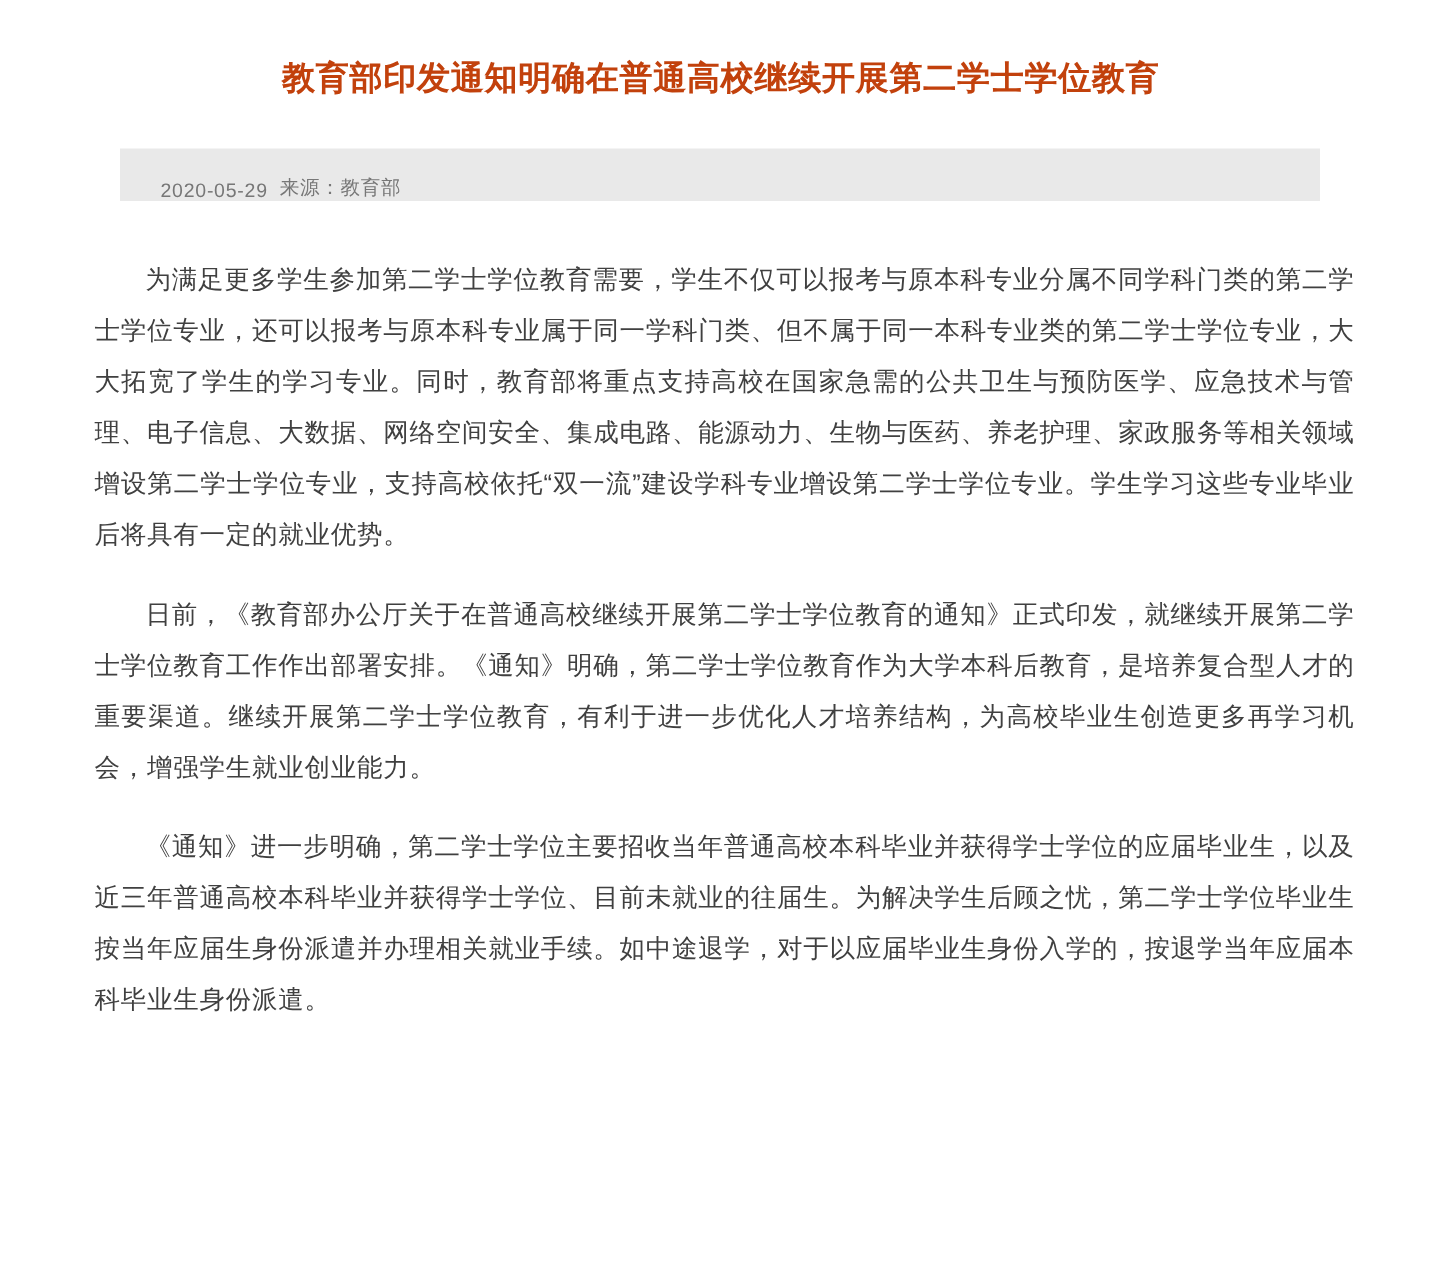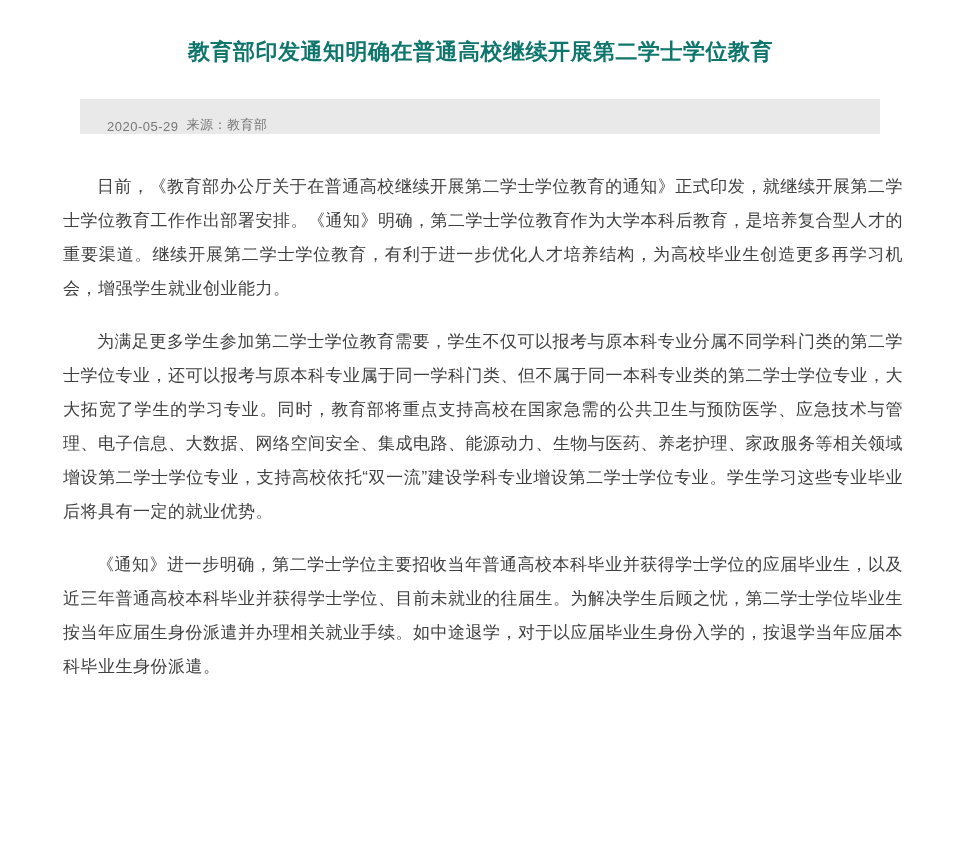--- a/index.html
+++ b/index.html
@@ -17,21 +17,21 @@
     background: #ffffff;
     box-sizing: border-box;
   }
   .article-title {
     margin: 0;
     padding-top: 38px;
     text-align: center;
     font-size: 22px;
     line-height: 28px;
     font-weight: bold;
-    color: #0f766e;
+    color: #c2410c;
     letter-spacing: 0.5px;
   }
   .meta-bar {
     margin: 33px 81px 0 80px;
     height: 35px;
     background: #e9e9e9;
     display: flex;
     align-items: flex-end;
     padding-left: 27px;
     box-sizing: border-box;
@@ -66,18 +66,18 @@
 <div class="page">
 
   <h1 class="article-title">教育部印发通知明确在普通高校继续开展第二学士学位教育</h1>
 
   <div class="meta-bar">
     <span class="meta-date">2020-05-29</span>
     <span class="meta-source">来源：教育部</span>
   </div>
 
   <div class="article-body">
+    <p>为满足更多学生参加第二学士学位教育需要，学生不仅可以报考与原本科专业分属不同学科门类的第二学士学位专业，还可以报考与原本科专业属于同一学科门类、但不属于同一本科专业类的第二学士学位专业，大大拓宽了学生的学习专业。同时，教育部将重点支持高校在国家急需的公共卫生与预防医学、应急技术与管理、电子信息、大数据、网络空间安全、集成电路、能源动力、生物与医药、养老护理、家政服务等相关领域增设第二学士学位专业，支持高校依托“双一流”建设学科专业增设第二学士学位专业。学生学习这些专业毕业后将具有一定的就业优势。</p>
     <p>日前，《教育部办公厅关于在普通高校继续开展第二学士学位教育的通知》正式印发，就继续开展第二学士学位教育工作作出部署安排。《通知》明确，第二学士学位教育作为大学本科后教育，是培养复合型人才的重要渠道。继续开展第二学士学位教育，有利于进一步优化人才培养结构，为高校毕业生创造更多再学习机会，增强学生就业创业能力。</p>
-    <p>为满足更多学生参加第二学士学位教育需要，学生不仅可以报考与原本科专业分属不同学科门类的第二学士学位专业，还可以报考与原本科专业属于同一学科门类、但不属于同一本科专业类的第二学士学位专业，大大拓宽了学生的学习专业。同时，教育部将重点支持高校在国家急需的公共卫生与预防医学、应急技术与管理、电子信息、大数据、网络空间安全、集成电路、能源动力、生物与医药、养老护理、家政服务等相关领域增设第二学士学位专业，支持高校依托“双一流”建设学科专业增设第二学士学位专业。学生学习这些专业毕业后将具有一定的就业优势。</p>
     <p>《通知》进一步明确，第二学士学位主要招收当年普通高校本科毕业并获得学士学位的应届毕业生，以及近三年普通高校本科毕业并获得学士学位、目前未就业的往届生。为解决学生后顾之忧，第二学士学位毕业生按当年应届生身份派遣并办理相关就业手续。如中途退学，对于以应届毕业生身份入学的，按退学当年应届本科毕业生身份派遣。</p>
   </div>
 
 </div>
 
 </body></html>

